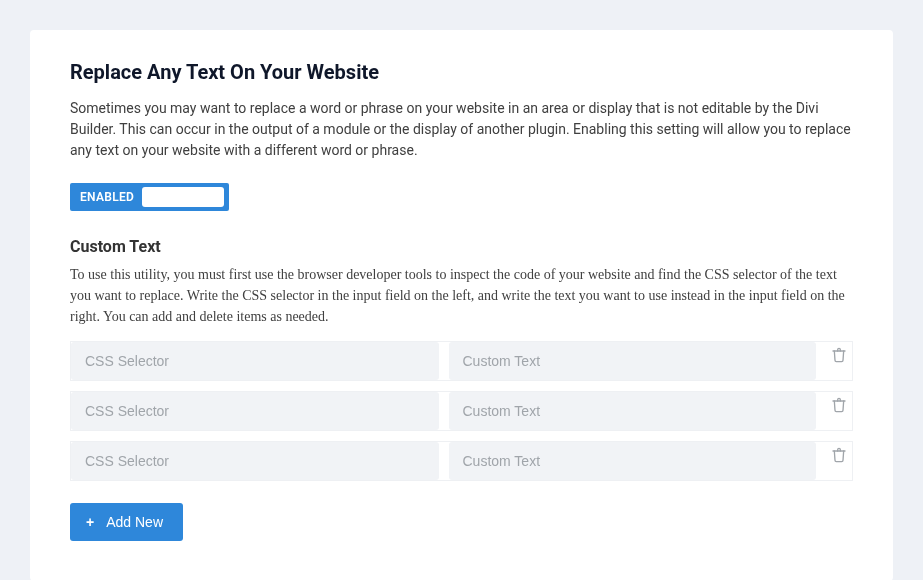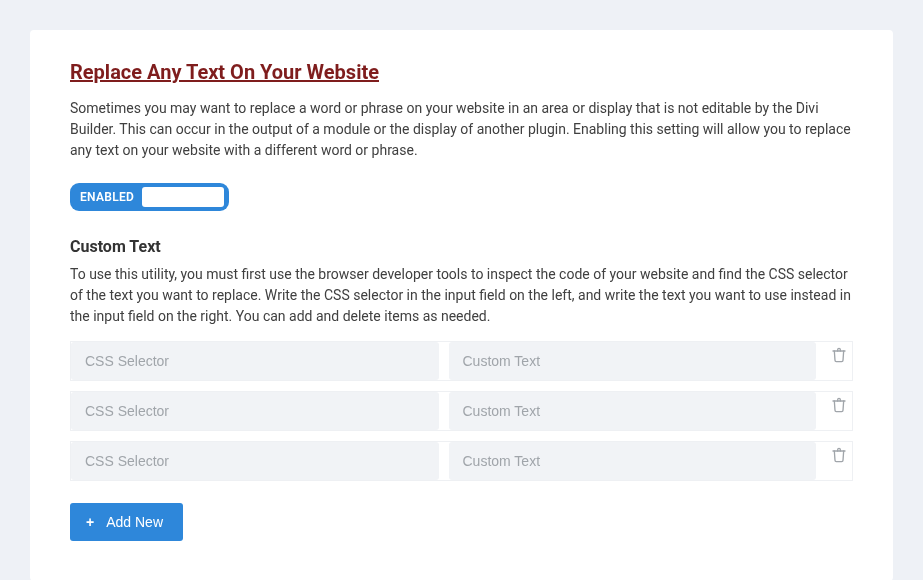--- a/index.html
+++ b/index.html
@@ -15,35 +15,34 @@
       height: 580px;
     }
     .card {
       background: #ffffff;
       border-radius: 4px;
       padding: 30px 40px 40px 40px;
     }
     .main-title {
       font-size: 20px;
       font-weight: 700;
-      color: #7f1d1d;
+      color: #0f172a;
       margin-bottom: 14px;
-      text-decoration: underline;
     }
     .description {
       font-size: 14px;
       color: #404040;
       line-height: 1.5;
       margin-bottom: 22px;
     }
     .toggle-wrap {
       display: inline-flex;
       align-items: center;
       background: #2e87da;
-      border-radius: 9px;
+      border-radius: 2px;
       padding: 4px 5px 4px 10px;
       gap: 8px;
       margin-bottom: 26px;
     }
     .toggle-label {
       color: #fff;
       font-size: 12px;
       font-weight: 600;
       letter-spacing: 0.3px;
     }
@@ -140,21 +139,21 @@
 
   <div class="toggle-wrap">
     <span class="toggle-label">ENABLED</span>
     <div class="toggle-track">
       <div class="toggle-knob"></div>
     </div>
   </div>
 
   <h3 class="sub-title">Custom Text</h3>
 
-  <p class="description" style="margin-bottom:8px;">To use this utility, you must first use the browser developer tools to inspect the code of your website and find the CSS selector of the text you want to replace. Write the CSS selector in the input field on the left, and write the text you want to use instead in the input field on the right. You can add and delete items as needed.</p>
+  <p class="description" style="margin-bottom:8px;font-family:Liberation Serif, serif;">To use this utility, you must first use the browser developer tools to inspect the code of your website and find the CSS selector of the text you want to replace. Write the CSS selector in the input field on the left, and write the text you want to use instead in the input field on the right. You can add and delete items as needed.</p>
 
   <div class="rows">
 
     <div class="row">
       <input class="field" type="text" placeholder="CSS Selector" style="">
       <input class="field" type="text" placeholder="Custom Text" style="">
       <button class="trash-btn">
         <svg viewBox="0 0 24 24" fill="none" stroke="currentColor" stroke-width="2" stroke-linecap="round" stroke-linejoin="round">
             <polyline points="3 6 5 6 21 6"></polyline>
             <path d="M19 6l-1 14a2 2 0 0 1-2 2H8a2 2 0 0 1-2-2L5 6"></path>

